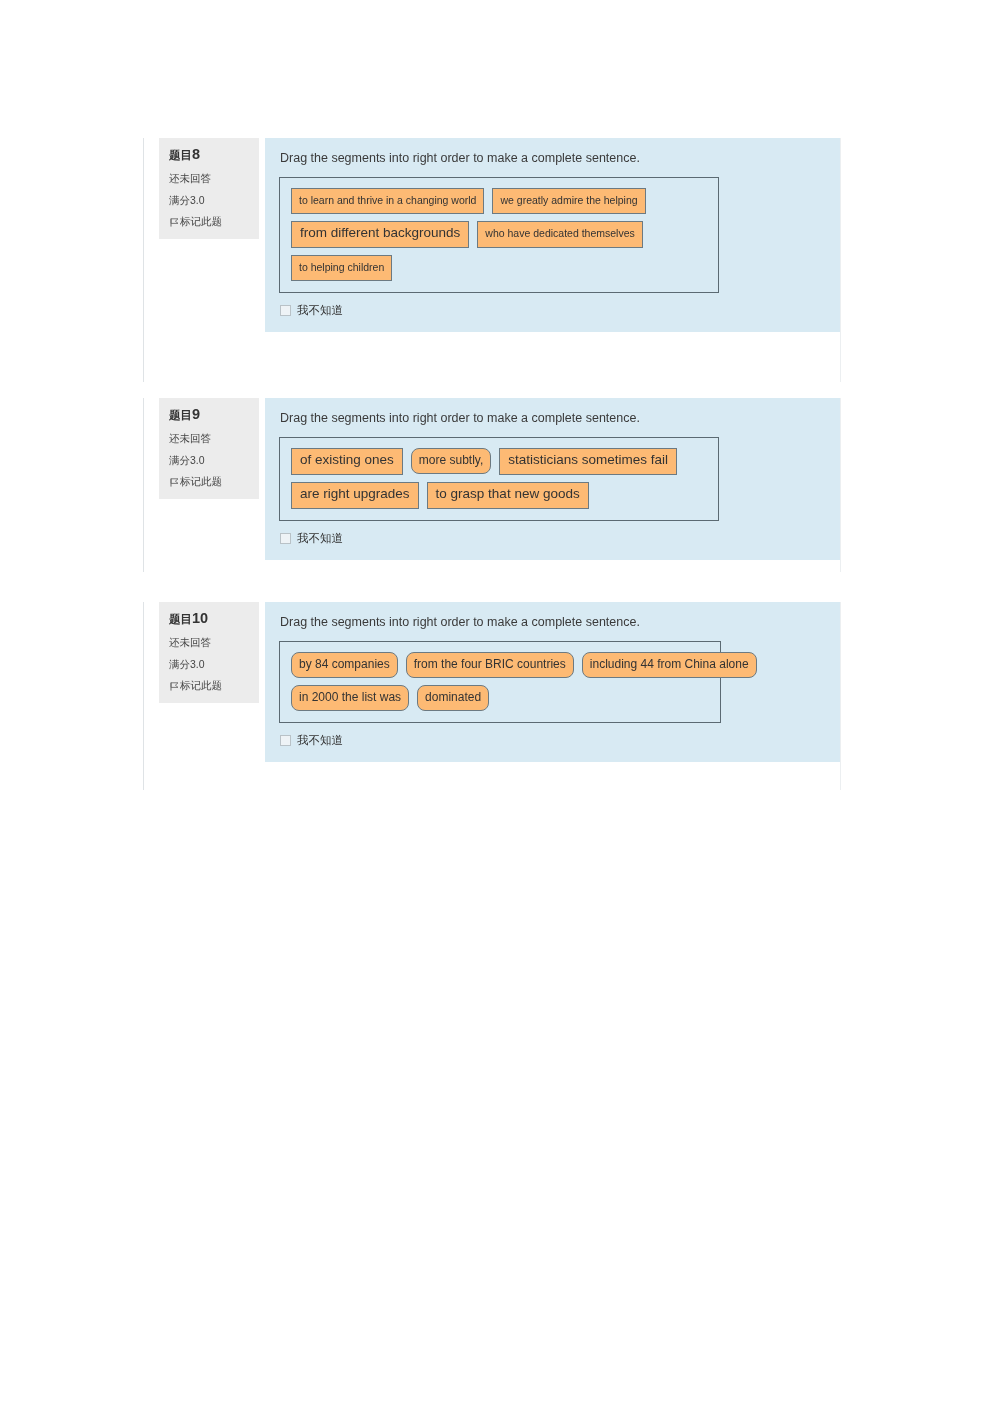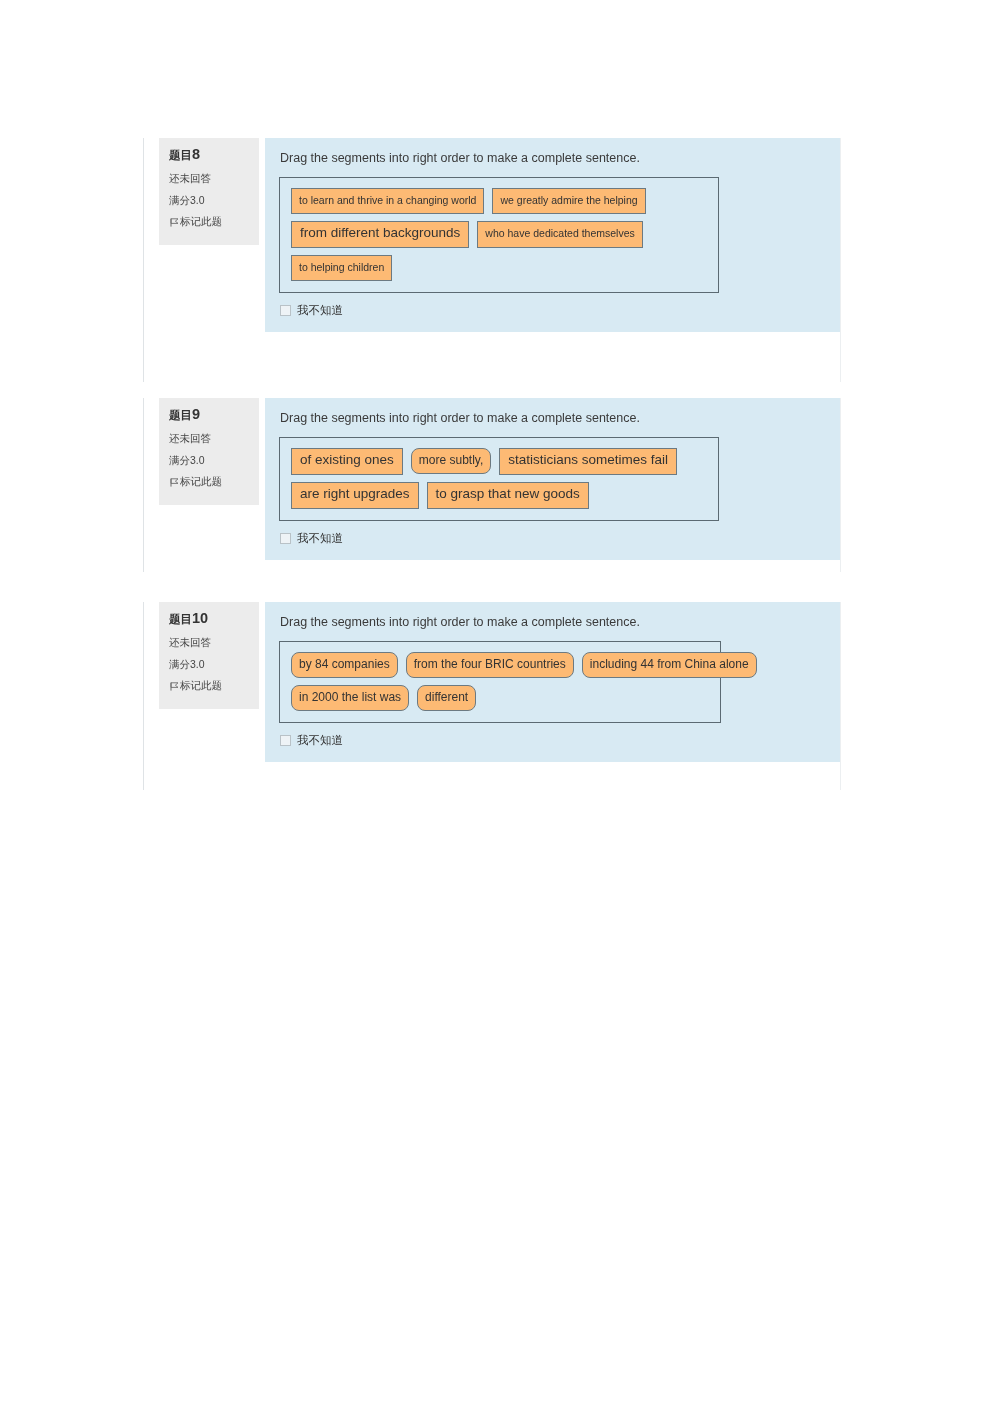--- a/index.html
+++ b/index.html
@@ -44,21 +44,21 @@
     bottom: 0;
     width: 1px;
     background: #eceff1;
   }
 
   
   .info {
     width: 100px;
     margin-left: 16px;
     background: #ececec;
-    padding: 9px 10px 17px 10px;
+    padding: 9px 10px 11px 10px;
     flex: 0 0 auto;
   }
   .info .qno {
     font-size: 11.5px;
     font-weight: bold;
     color: #333333;
     margin-bottom: 9px;
     line-height: 1.1;
     white-space: nowrap;
   }
@@ -270,21 +270,21 @@
       <p class="prompt">Drag the segments into right order to make a complete sentence.</p>
 
       <div class="dragbox" style="width:442px;">
         <div class="seg-row">
           <span class="seg md">by 84 companies</span>
           <span class="seg md">from the four BRIC countries</span>
           <span class="seg md">including 44 from China alone</span>
         </div>
         <div class="seg-row">
           <span class="seg md">in 2000 the list was</span>
-          <span class="seg md">different</span>
+          <span class="seg md">dominated</span>
         </div>
       </div>
 
       <label class="unknown">
         <span class="box"></span>
         <span>我不知道</span>
       </label>
     </div>
   </div>
 

